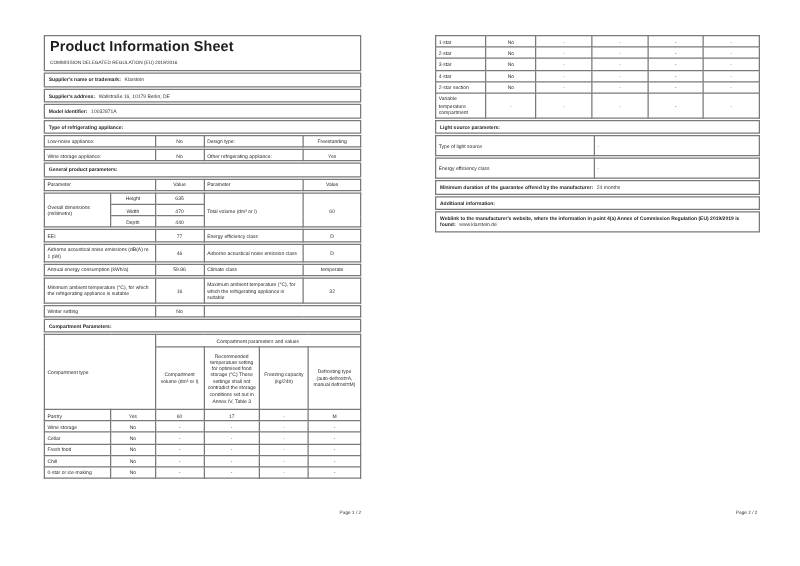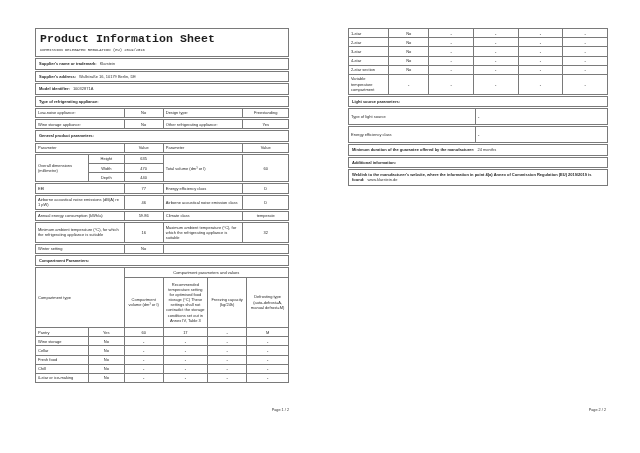--- a/index.html
+++ b/index.html
@@ -5,21 +5,21 @@
   html,body{margin:0;padding:0;}
   body{
     width:640px;height:453px;position:relative;background:#ffffff;
     font-family:"Liberation Sans", sans-serif;color:#1f1f1f;overflow:hidden;
   }
   .page{position:absolute;top:28px;}
   #page1{left:35px;width:254px;}
   #page2{left:348px;width:260px;}
 
   .box{border:1px solid #7a7a7a;margin-bottom:1px;padding:2px 3px;font-size:4px;line-height:1.35;background:#fff;}
-  .titlebox{padding:3px 4px 3.5px 4px;font-family:Liberation Mono, monospace;}
+  .titlebox{padding:3px 4px 3.5px 4px;}
   .doc-title{font-size:11.5px;font-weight:bold;margin:0;line-height:1.15;letter-spacing:.1px;}
   .subtitle{font-size:3.8px;margin-top:2.5px;color:#2a2a2a;}
   .sec{font-weight:bold;}
   .lv .lbl{font-weight:bold;margin-right:3px;}
   .lv .val{color:#333;}
 
   table{border-collapse:collapse;width:100%;table-layout:fixed;margin-bottom:1px;font-size:4px;line-height:1.3;background:#fff;}
   td{border:1px solid #7a7a7a;padding:1.5px 2px;vertical-align:middle;word-wrap:break-word;color:#2a2a2a;}
   .tl{text-align:left;}
   .tc{text-align:center;}

